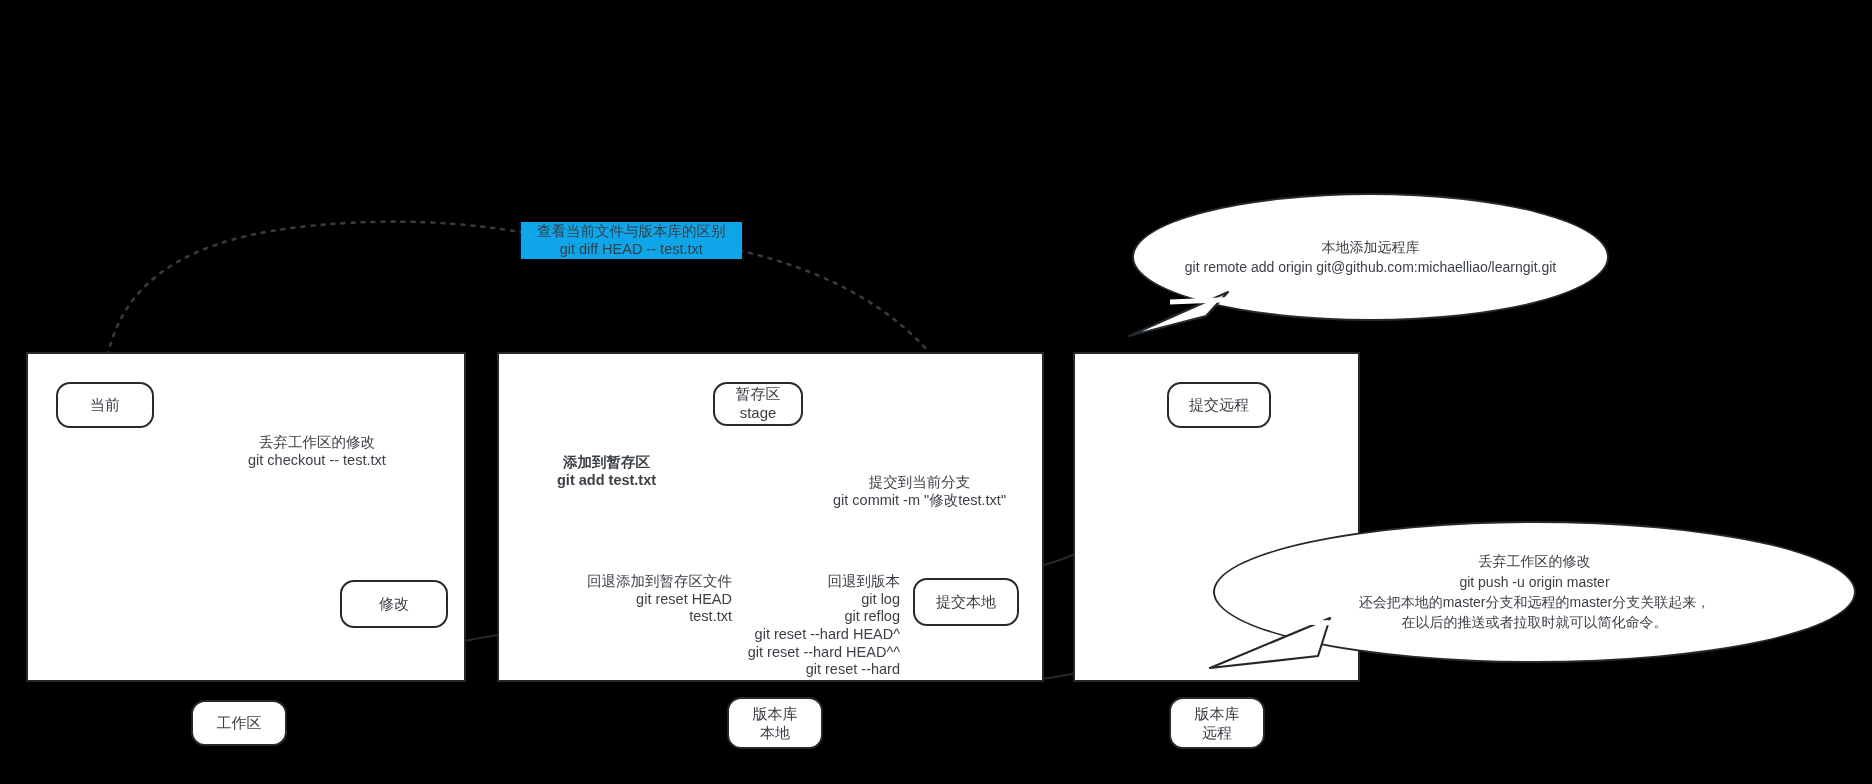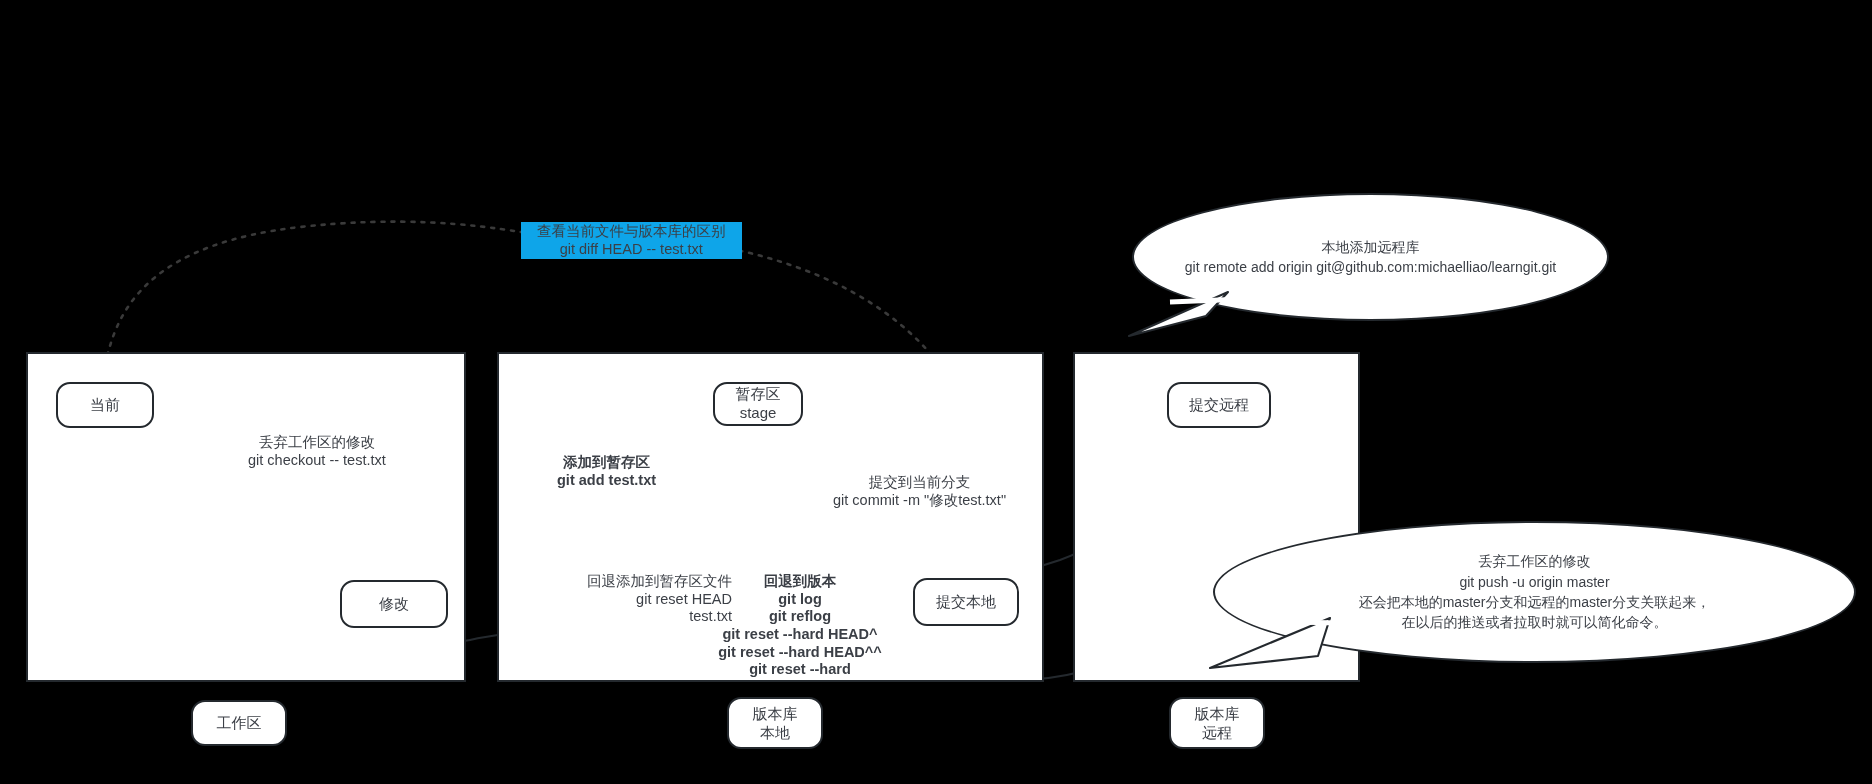--- a/index.html
+++ b/index.html
@@ -198,21 +198,21 @@
     <span class="ln">git add test.txt</span>
   </div>
 
   <div class="elabel right" style="left:577px; top:573px; width:155px;">
     <span class="ln">回退添加到暂存区文件</span>
     <span class="ln">git reset HEAD</span>
     <span class="ln">test.txt</span>
   </div>
 
   <div class="clipbox" style="left:700px; top:573px; width:200px; height:107px;">
-    <div class="elabel" style="position:static; text-align:center; width:200px;font-weight:bold;">
+    <div class="elabel" style="position:static; text-align:right; width:200px;">
       <span class="ln">回退到版本</span>
       <span class="ln">git log</span>
       <span class="ln">git reflog</span>
       <span class="ln">git reset --hard HEAD^</span>
       <span class="ln">git reset --hard HEAD^^</span>
       <span class="ln">git reset --hard</span>
       <span class="ln">HEAD~100</span>
     </div>
   </div>
 

